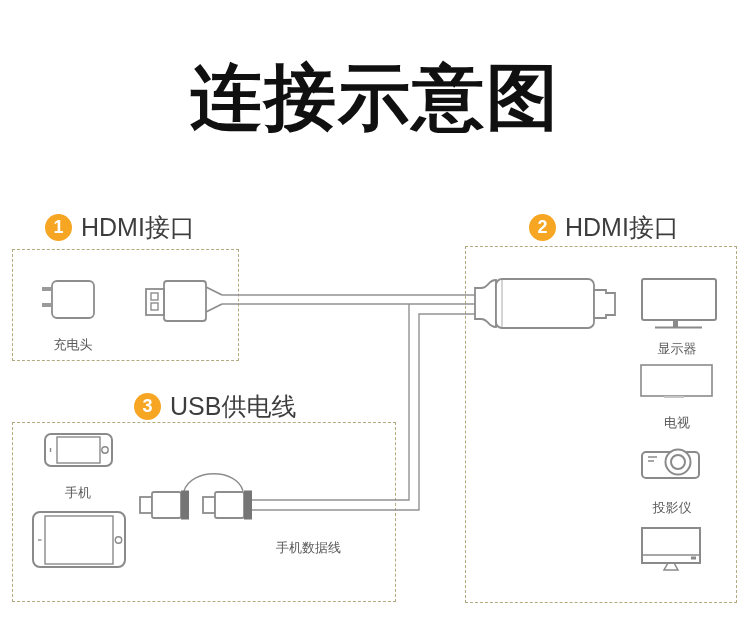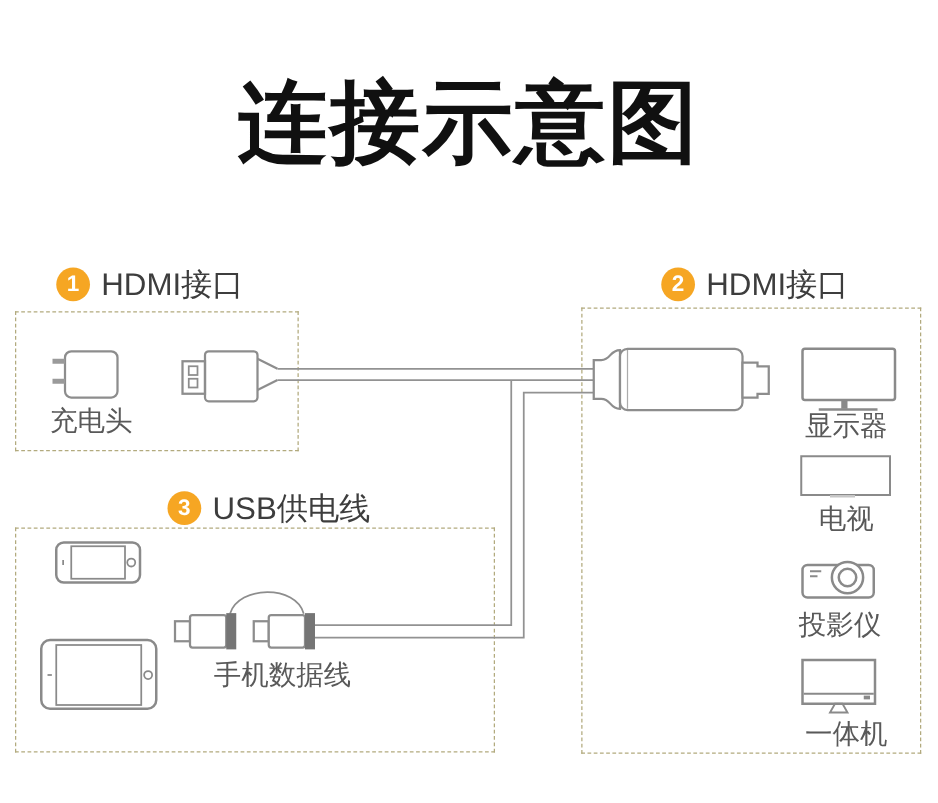--- a/index.html
+++ b/index.html
@@ -7,21 +7,21 @@
           font-family:Liberation Sans, sans-serif;}
   .page-title{position:absolute;top:50px;left:0;right:0;margin:0;text-align:center;
               font-size:72px;font-weight:bold;letter-spacing:2px;color:#101010;}
   .sec-label{position:absolute;display:flex;align-items:center;gap:9px;
              font-size:25px;color:#3d3d3d;white-space:nowrap;}
   .badge{width:27px;height:27px;border-radius:50%;background:#F6A623;color:#fff;
          display:flex;align-items:center;justify-content:center;
          font-size:18px;font-weight:bold;flex:0 0 27px;}
   .dashed-box{position:absolute;border:1px dashed #B2AA7E;}
   .art{position:absolute;left:0;top:0;width:750px;height:642px;}
-  .item-label{position:absolute;font-size:22px;color:#595959;text-align:center;white-space:nowrap;}
+  .item-label{position:absolute;font-size:13px;color:#595959;text-align:center;white-space:nowrap;margin-top:14px;}
 </style>
 </head>
 <body>
 
 <div class="canvas">
 
   <h1 class="page-title">连接示意图</h1>
 
   <div class="sec-label" style="left:45px;top:211px;">
     <span class="badge">1</span>
@@ -119,16 +119,16 @@
       <rect x="45" y="516" width="68" height="48" stroke-width="1.4"></rect>
       <circle cx="118.5" cy="540" r="3.2" stroke-width="1.4"></circle>
       <path d="M38 540 H41.5" stroke-width="1.4"></path>
     </g>
   </svg>
 
   <div class="item-label" style="left:12px;top:322px;width:122px;">充电头</div>
   <div class="item-label" style="left:617px;top:326px;width:120px;">显示器</div>
   <div class="item-label" style="left:617px;top:400px;width:120px;">电视</div>
   <div class="item-label" style="left:612px;top:485px;width:120px;text-align:center;">投影仪</div>
-  <div class="item-label" style="left:617px;top:572px;width:120px;">一体机</div>
-  <div class="item-label" style="left:171px;top:525px;width:170px;text-align:left;">手机数据线</div>
+  <div class="item-label" style="left:18px;top:470px;width:120px;">手机</div>
+  <div class="item-label" style="left:171px;top:525px;width:170px;text-align:right;">手机数据线</div>
 
 </div>
 
 </body></html>

